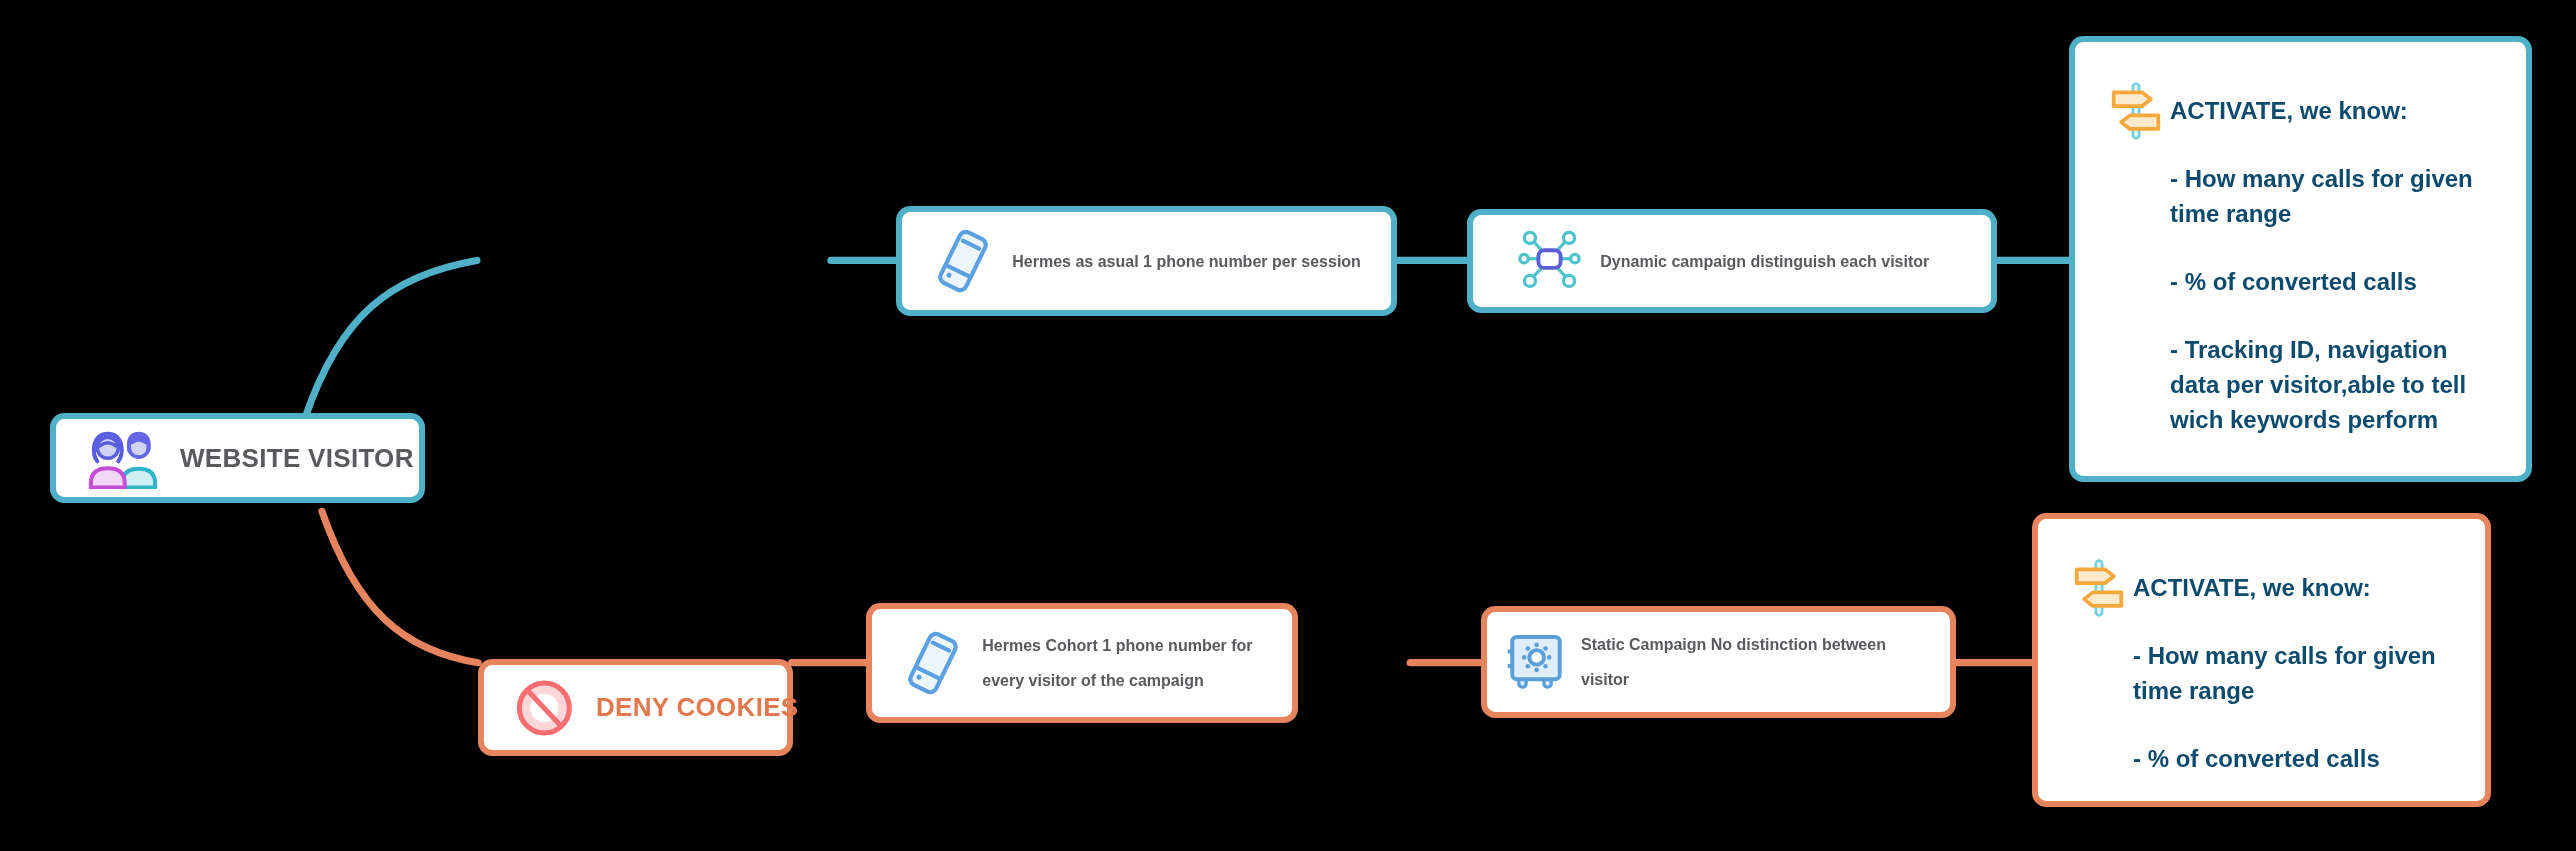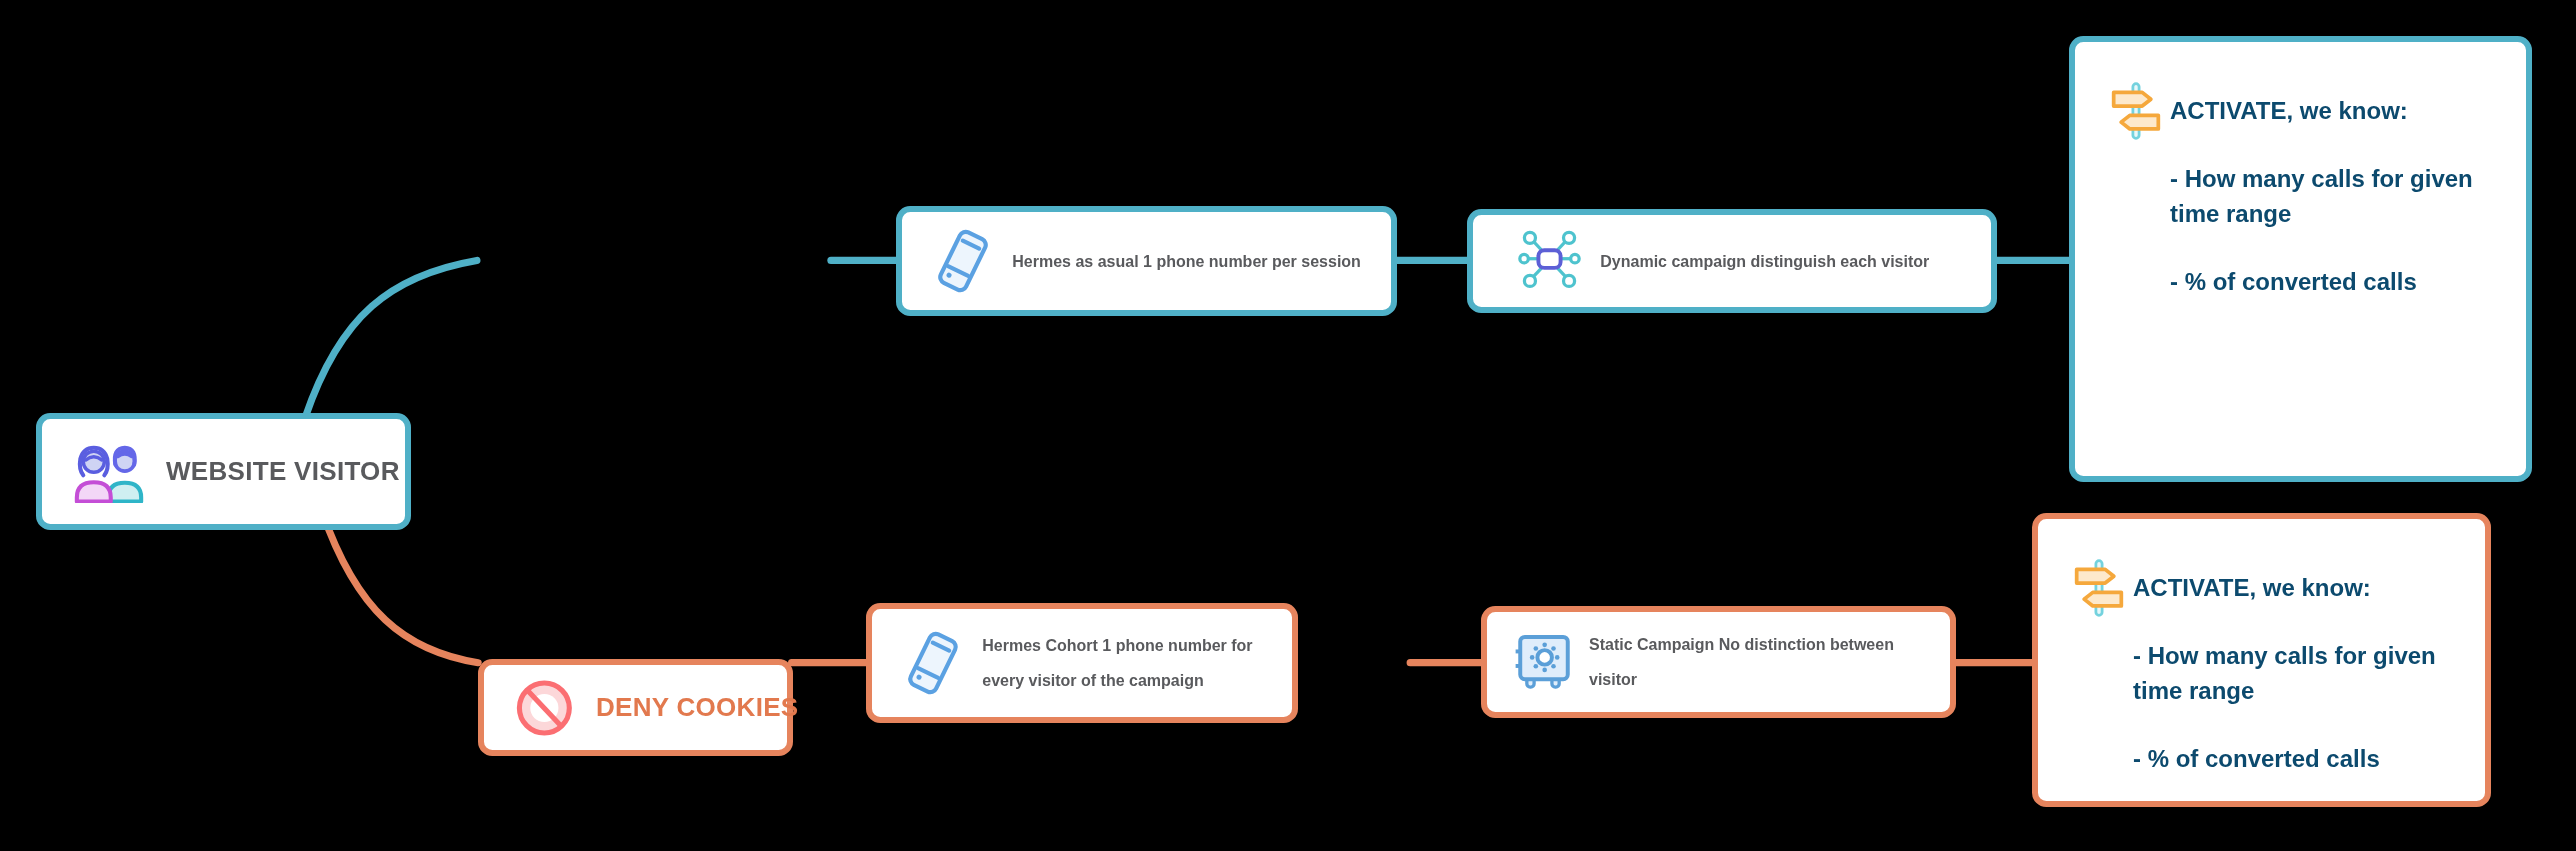--- a/index.html
+++ b/index.html
@@ -56,21 +56,21 @@
     <path class="wire" stroke="#4FB0C7" d="M 512 700 C 570 530, 655 462, 800 437"></path>
     <path class="wire" stroke="#4FB0C7" d="M 1394 437 H 1505"></path>
     <path class="wire" stroke="#4FB0C7" d="M 2342 437 H 2464"></path>
     <path class="wire" stroke="#4FB0C7" d="M 3350 437 H 3473"></path>
     <path class="wire" stroke="#E6845D" d="M 540 858 C 598 1025, 678 1092, 802 1112"></path>
     <path class="wire" stroke="#E6845D" d="M 1328 1112 H 1455"></path>
     <path class="wire" stroke="#E6845D" d="M 2366 1112 H 2486"></path>
     <path class="wire" stroke="#E6845D" d="M 3279 1112 H 3412"></path>
   </svg>
 
-  <div class="node teal title-node" style="left:36px;top:413px;width:375px;height:117px;">
+  <div class="node teal title-node" style="left:50px;top:413px;width:375px;height:90px;">
     <span class="icon">
       <svg width="76" height="62" viewBox="0 0 130 105">
         <path d="M64 103 V96 Q64 71 92 71 Q120 71 120 96 V103 Z" fill="#CFEFF1" stroke="#2FB5C8" stroke-width="7" stroke-linejoin="round"></path>
         <circle cx="92" cy="34" r="17" fill="#CFD4F4" stroke="#6467E8" stroke-width="6"></circle>
         <path d="M76 40 Q71 12 92 11 Q113 12 108 40" fill="none" stroke="#6467E8" stroke-width="7" stroke-linecap="round"></path>
         <path d="M80 26 Q92 17 104 26" fill="none" stroke="#6467E8" stroke-width="6" stroke-linecap="round"></path>
         <path d="M10 103 V96 Q10 70 39 70 Q68 70 68 96 V103 Z" fill="#F3D7F7" stroke="#C44ED6" stroke-width="7" stroke-linejoin="round"></path>
         <circle cx="39" cy="35" r="18" fill="#CFD4F4" stroke="#5A5EE0" stroke-width="6"></circle>
         <path d="M21 58 Q13 48 16 30 Q21 11 39 11 Q57 11 62 30 Q65 48 57 58" fill="none" stroke="#5A5EE0" stroke-width="7" stroke-linecap="round"></path>
         <path d="M25 32 Q39 21 53 32" fill="none" stroke="#5A5EE0" stroke-width="6" stroke-linecap="round"></path>
@@ -120,20 +120,21 @@
       <svg width="62" height="62" viewBox="0 0 100 100">
         <rect x="45" y="6" width="10" height="88" rx="5" fill="#E8F8FA" stroke="#74D2DE" stroke-width="4.5"></rect>
         <path d="M14 20 H60 L74 31 L60 42 H14 Z" fill="#FDE9CC" stroke="#F5A83C" stroke-width="6" stroke-linejoin="round"></path>
         <path d="M86 57 H40 L26 68 L40 79 H86 Z" fill="#FDE9CC" stroke="#F5A83C" stroke-width="6" stroke-linejoin="round"></path>
       </svg>
     </span>
     <div>
       <p>ACTIVATE, we know:</p>
       <p>- How many calls for given time range</p>
       <p>- % of converted calls</p>
+      <p>- Tracking ID, navigation data per visitor,able to tell wich keywords perform</p>
     </div>
   </div>
 
   <div class="node orange title-node" style="left:478px;top:634px;width:315px;height:97px;margin-top:25px;">
     <span class="icon">
       <svg width="64" height="64" viewBox="0 0 100 100">
         <circle cx="49" cy="50" r="39" fill="#FCD7D9" stroke="#FB6E72" stroke-width="8"></circle>
         <circle cx="49" cy="50" r="22" fill="#FFFFFF"></circle>
         <line x1="24" y1="24" x2="74" y2="77" stroke="#FB6E72" stroke-width="8" stroke-linecap="round"></line>
       </svg>
@@ -148,21 +149,21 @@
           <rect x="30" y="10" width="40" height="80" rx="9" fill="#EDF5FD" stroke="#5BA1E2" stroke-width="6"></rect>
           <line x1="37" y1="24" x2="63" y2="24" stroke="#5BA1E2" stroke-width="6" stroke-linecap="round"></line>
           <line x1="34" y1="66" x2="66" y2="66" stroke="#5BA1E2" stroke-width="6" stroke-linecap="round"></line>
           <circle cx="41" cy="77" r="3.6" fill="#5BA1E2"></circle>
         </g>
       </svg>
     </span>
     <span class="body-text">Hermes Cohort 1 phone number for every visitor of the campaign</span>
   </div>
 
-  <div class="node orange body-node" style="left:1481px;top:606px;width:475px;height:112px;padding-left:24px;gap:12px;">
+  <div class="node orange body-node" style="left:1481px;top:606px;width:475px;height:112px;padding-left:16px;gap:12px;">
     <span class="icon">
       <svg width="66" height="66" viewBox="0 0 100 100">
         <line x1="7" y1="34" x2="16" y2="34" stroke="#5B9FD8" stroke-width="6"></line>
         <line x1="7" y1="56" x2="16" y2="56" stroke="#5B9FD8" stroke-width="6"></line>
         <rect x="24" y="74" width="11" height="14" rx="5" fill="#DFEDFB" stroke="#5B9FD8" stroke-width="5"></rect>
         <rect x="62" y="74" width="11" height="14" rx="5" fill="#DFEDFB" stroke="#5B9FD8" stroke-width="5"></rect>
         <rect x="14" y="12" width="72" height="64" rx="7" fill="#DFEDFB" stroke="#5B9FD8" stroke-width="6"></rect>
         <circle cx="51" cy="43" r="11" fill="#fff" stroke="#5B9FD8" stroke-width="6"></circle>
         <circle cx="70" cy="43" r="3.5" fill="#5B9FD8"></circle>
         <circle cx="64.4" cy="56.4" r="3.5" fill="#5B9FD8"></circle>

